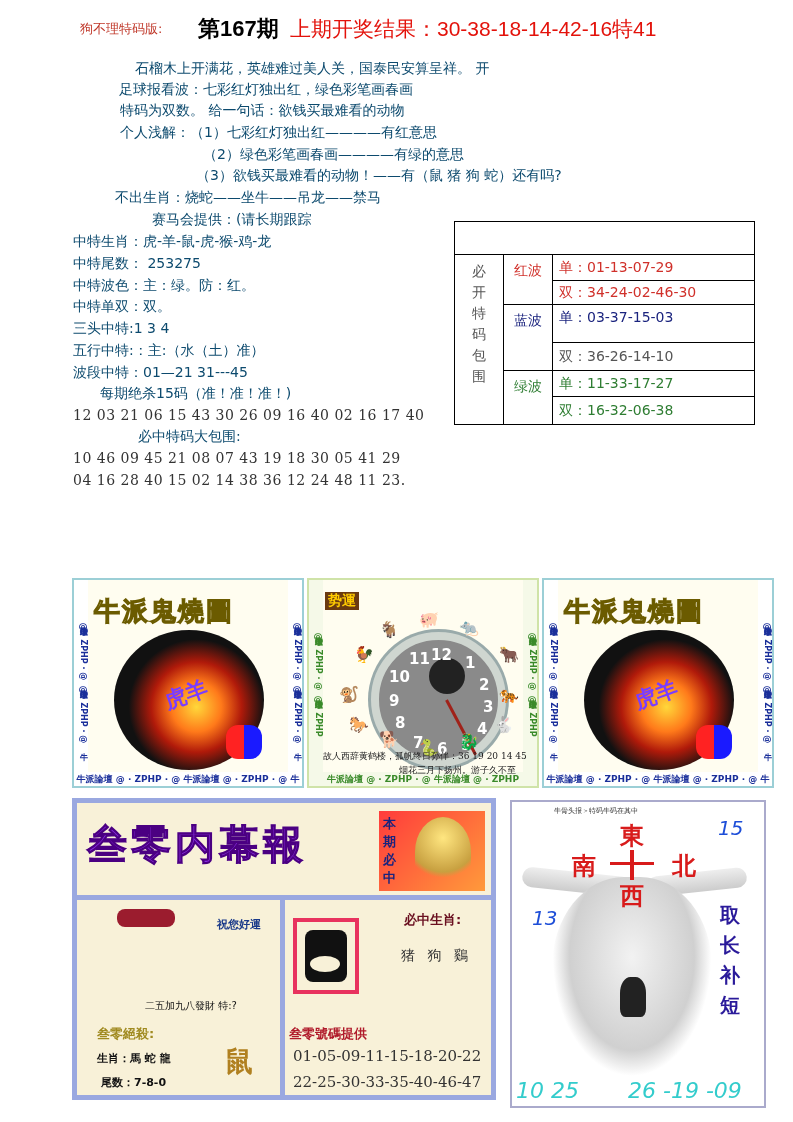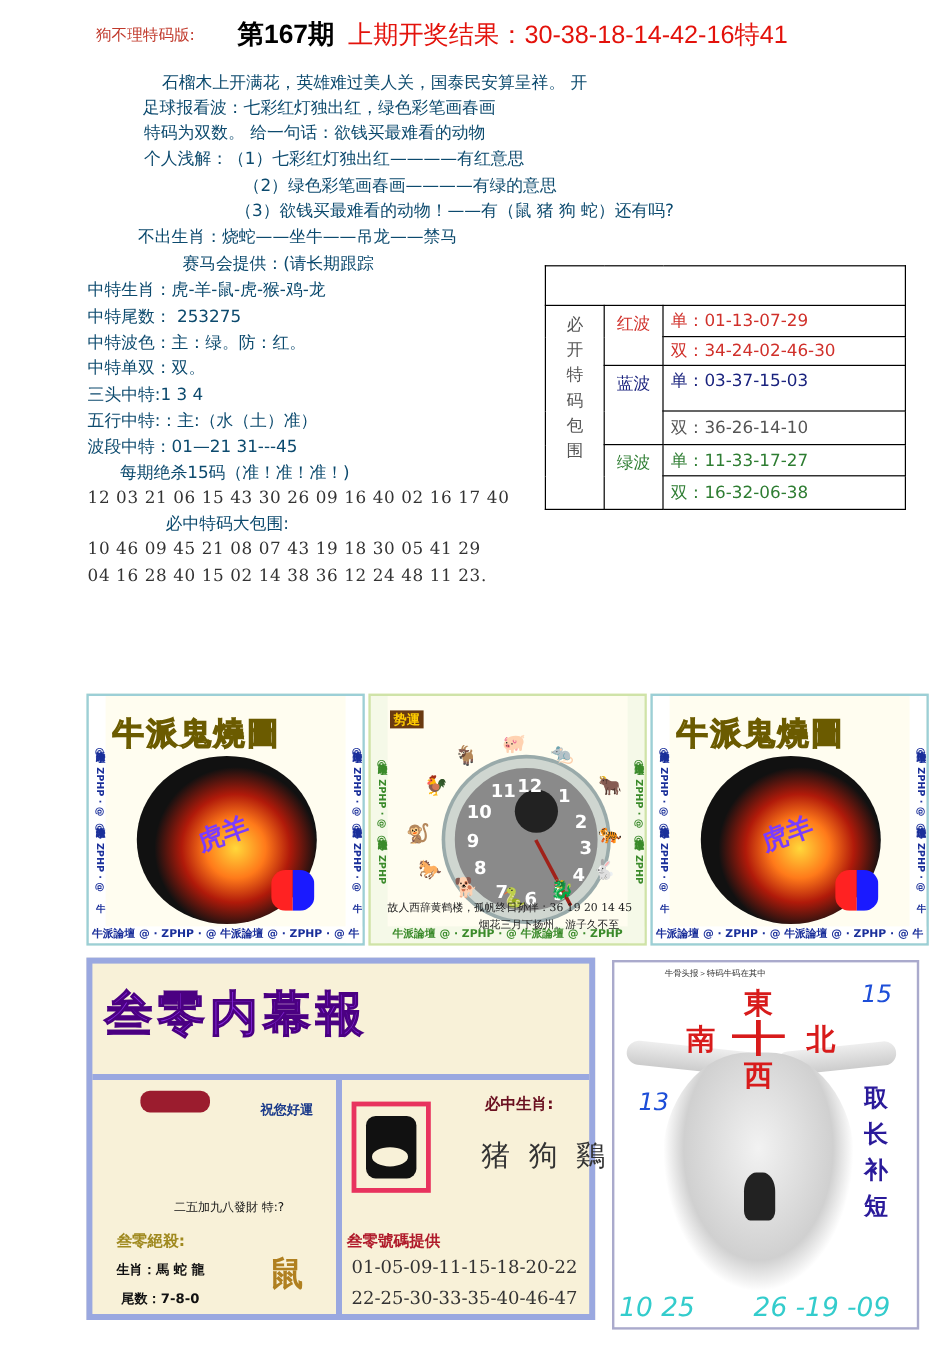--- a/index.html
+++ b/index.html
@@ -33,21 +33,21 @@
   .panel-title { position: absolute; left: 20px; top: 14px; font-size: 26px; font-weight: bold; color: #f4e9a8; -webkit-text-stroke: 1px #6b5b00; letter-spacing: 2px; font-family: "DejaVu Sans", sans-serif; }
   .swirl { position: absolute; left: 40px; top: 50px; width: 150px; height: 140px; border-radius: 50%; background: radial-gradient(circle at 55% 55%, #ffd83a 0%, #ff7a1a 22%, #b01a0a 40%, #111 60%); }
   .swirl-text { position: absolute; left: 90px; top: 100px; font-size: 22px; color: #7a3cff; font-weight: bold; transform: rotate(-20deg); font-family: "DejaVu Sans", sans-serif; }
   .rb-pill { position: absolute; left: 152px; top: 145px; width: 36px; height: 34px; border-radius: 12px; overflow: hidden; display: flex; }
   .rb-pill span { flex: 1; }
 
   .clock-face { position: absolute; left: 62px; top: 52px; width: 135px; height: 135px; border-radius: 50%; background: #8a8a8a; border: 8px solid #cfd6d0; box-shadow: 0 0 0 3px #9aa; }
   .clock-num { position: absolute; color: #fff; font-weight: bold; font-size: 15px; font-family: "DejaVu Sans", sans-serif; }
   .clock-hand { position: absolute; left: 66px; top: 60px; width: 3px; height: 62px; background: #a0221a; transform-origin: top center; transform: rotate(-28deg); }
   .clock-cap { position: absolute; left: 50px; top: 18px; width: 36px; height: 36px; border-radius: 50%; background: #222; }
-  .clock-title { position: absolute; left: 16px; top: 12px; font-size: 11px; font-weight: bold; color: #ffcc00; background: #6a3a10; padding: 0 3px; font-family: "DejaVu Sans", sans-serif; }
+  .clock-title { position: absolute; left: 16px; top: 12px; font-size: 14px; font-weight: bold; color: #ffcc00; background: #6a3a10; padding: 0 3px; font-family: "DejaVu Sans", sans-serif; }
   .clock-line { position: absolute; font-size: 9px; color: #222; font-family: "DejaVu Serif", serif; }
   .animal { position: absolute; font-size: 16px; }
 
   
   .news { position: absolute; left: 72px; top: 798px; width: 424px; height: 302px; background: #f8f1d8; border: 5px solid #9aa8e0; }
   .news-title { position: absolute; left: 10px; top: 14px; font-size: 40px; font-weight: bold; color: #8a2be2; -webkit-text-stroke: 1px #4b0082; letter-spacing: 4px; font-family: "DejaVu Sans", sans-serif; }
   .news-badge { position: absolute; left: 302px; top: 8px; width: 106px; height: 80px; background: linear-gradient(135deg, #ff3b3b, #ff9a3b); }
   .news-badge-text { position: absolute; left: 4px; top: 4px; width: 14px; font-size: 13px; line-height: 18px; font-weight: bold; color: #1a237e; font-family: "DejaVu Sans", sans-serif; white-space: normal; }
   .news-hr { position: absolute; left: 0; right: 0; height: 5px; background: #9aa8e0; }
   .news-vr { position: absolute; top: 95px; bottom: 0; width: 5px; left: 203px; background: #9aa8e0; }
@@ -188,34 +188,38 @@
   <div class="swirl"></div>
   <div class="swirl-text">虎羊</div>
   <div class="rb-pill">
       <span style="background:#f22;"></span>
       <span style="background:#1a1aff;"></span>
     </div>
 </div>
 
 <div class="news">
   <div class="news-title">叁零内幕報</div>
+  <div class="news-badge">
+    <div class="news-badge-text">本期必中</div>
+    <div style="position:absolute;left:36px;top:6px;width:56px;height:70px;border-radius:50% 50% 10% 10%;background:radial-gradient(circle at 50% 30%, #ffe680, #c8a040 60%, transparent 70%);"></div>
+  </div>
   <div class="news-hr" style="top:92px;"></div>
   <div class="news-vr"></div>
 
   <div style="position:absolute;left:40px;top:106px;width:58px;height:18px;background:#9b1c2e;border-radius:8px;"></div>
   <div class="abs" style="left:140px;top:114px;font-size:11px;color:#1a3a8a;font-weight:bold;font-family:'DejaVu Sans',sans-serif;">祝您好運</div>
   <div class="abs" style="left:68px;top:196px;font-size:10px;color:#111;font-family:'DejaVu Sans',sans-serif;">二五加九八發財   特:?</div>
 
   <div class="fish-box">
     <div class="fish-icon">
       <div class="fish-body"></div>
     </div>
   </div>
   <div class="abs" style="left:327px;top:108px;font-size:13px;color:#6a1020;font-weight:bold;font-family:'DejaVu Sans',sans-serif;">必中生肖:</div>
-  <div class="abs" style="left:324px;top:144px;font-size:24px;color:#333;letter-spacing:4px;font-family:'DejaVu Serif',serif;">猪 狗 鷄</div>
+  <div class="abs" style="left:324px;top:144px;font-size:14px;color:#333;letter-spacing:4px;font-family:'DejaVu Serif',serif;">猪 狗 鷄</div>
 
   <div class="abs" style="left:20px;top:222px;font-size:13px;color:#a08a20;font-weight:bold;font-family:'DejaVu Sans',sans-serif;">叁零絕殺:</div>
   <div class="abs" style="left:20px;top:248px;font-size:11px;color:#111;font-weight:bold;font-family:'DejaVu Sans',sans-serif;">生肖：馬 蛇 龍</div>
   <div class="abs" style="left:24px;top:272px;font-size:11px;color:#111;font-weight:bold;font-family:'DejaVu Sans',sans-serif;">尾数：7-8-0</div>
   <div class="abs" style="left:148px;top:240px;font-size:28px;color:#b08020;font-weight:bold;font-family:'DejaVu Serif',serif;">鼠</div>
 
   <div class="abs" style="left:212px;top:222px;font-size:13px;color:#b01a2a;font-weight:bold;font-family:'DejaVu Sans',sans-serif;">叁零號碼提供</div>
   <div class="abs" style="left:216px;top:244px;font-size:15px;color:#333;font-family:'DejaVu Serif',serif;">01-05-09-11-15-18-20-22</div>
   <div class="abs" style="left:216px;top:270px;font-size:15px;color:#333;font-family:'DejaVu Serif',serif;">22-25-30-33-35-40-46-47</div>
 </div>

